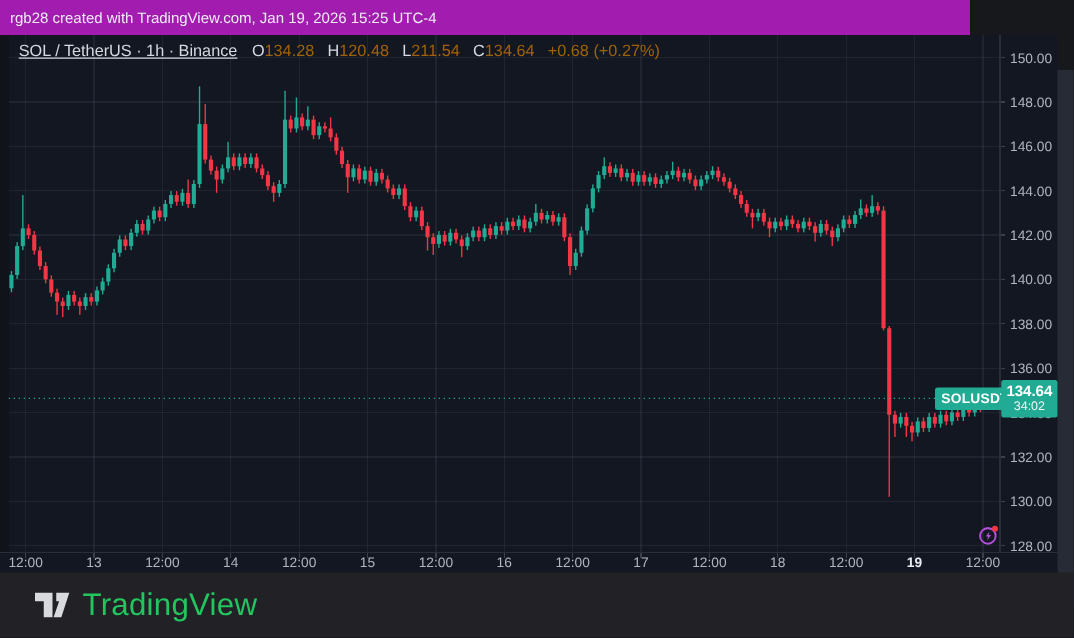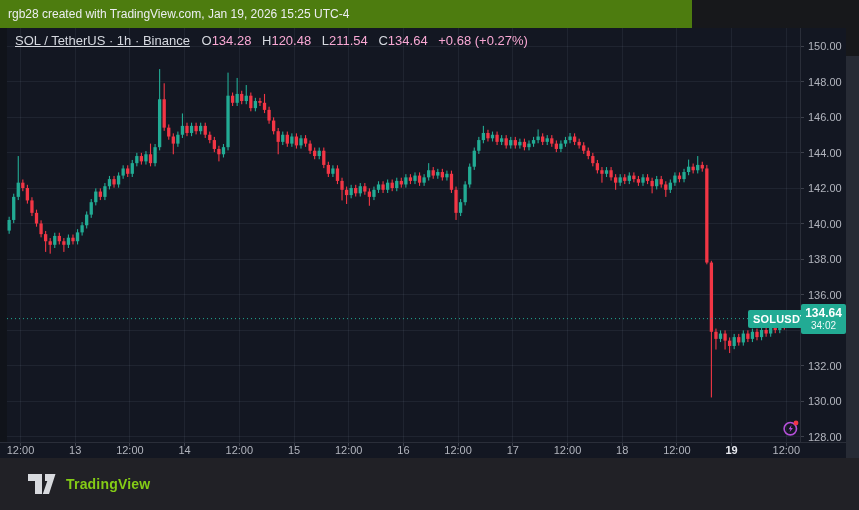--- a/index.html
+++ b/index.html
@@ -3,41 +3,41 @@
 <meta charset="utf-8">
 <style>
   html,body{margin:0;padding:0;}
   body{
     width:859px;height:510px;overflow:hidden;position:relative;
     background:#17181b;
     font-family:"Liberation Sans",sans-serif;
     -webkit-font-smoothing:antialiased;
   }
   .topbar{
-    position:absolute;top:0;left:0;width:692px;height:28px;
-    background:#4d7c0f;color:#eceef2;font-size:12px;line-height:28px;
+    position:absolute;top:0;left:0;width:776px;height:28px;
+    background:#a21caf;color:#eceef2;font-size:12px;line-height:28px;
     padding-left:8px;box-sizing:border-box;white-space:nowrap;
   }
   .chart{
     position:absolute;top:28px;left:0;width:846px;height:430px;
     background:#131722;
   }
   .left-inset{
     position:absolute;top:0;left:0;width:7px;height:414px;background:#10131a;
   }
   .right-sliver{
     position:absolute;top:28px;left:846px;width:13px;height:430px;background:#272b35;
   }
   #chart-svg{position:absolute;top:0;left:0;font-family:"Liberation Sans",sans-serif;}
   .legend{
     position:absolute;top:5px;left:15px;height:20px;
     font-size:13px;color:#d6d9e0;white-space:nowrap;z-index:3;
   }
   .legend .part{margin-right:8px;text-decoration:underline;}
-  .legend .val{color:#f9a8d4;}
+  .legend .val{color:#a16207;}
   .legend .letter{color:#d6d9e0;}
   .legend .pair{margin-right:7px;}
   .sol-label{
     position:absolute;left:748px;width:64px;height:18px;z-index:4;
     background:#22ab94;color:#ffffff;font-size:11px;font-weight:700;
     text-align:center;line-height:18px;border-radius:2px;letter-spacing:.2px;
   }
   .price-box{
     position:absolute;left:801px;width:45px;z-index:4;
     background:#22ab94;color:#ffffff;text-align:center;border-radius:2px;
@@ -48,21 +48,21 @@
   .gauge{position:absolute;left:782px;top:391px;width:18px;height:18px;z-index:3;cursor:pointer;}
   .timeaxis-overlay{position:absolute;left:0;top:414px;width:800px;height:16px;z-index:2;}
   .priceaxis-overlay{position:absolute;left:800px;top:0;width:46px;height:414px;z-index:2;}
   .plot-overlay{position:absolute;left:7px;top:0;width:793px;height:414px;z-index:1;}
   .footer{
     position:absolute;top:458px;left:0;width:859px;height:52px;
     background:#212126;display:flex;align-items:center;
     padding-left:28px;box-sizing:border-box;
   }
   .brand{
-    color:#84cc16;font-size:14px;font-weight:700;letter-spacing:.2px;margin-left:10px;
+    color:#22c55e;font-size:25px;font-weight:400;letter-spacing:.2px;margin-left:10px;
   }
 </style>
 </head>
 <body>
 
 <div class="topbar">
   <span>rgb28 created with TradingView.com, Jan 19, 2026 15:25 UTC-4</span>
 </div>
 
 <div class="chart">

